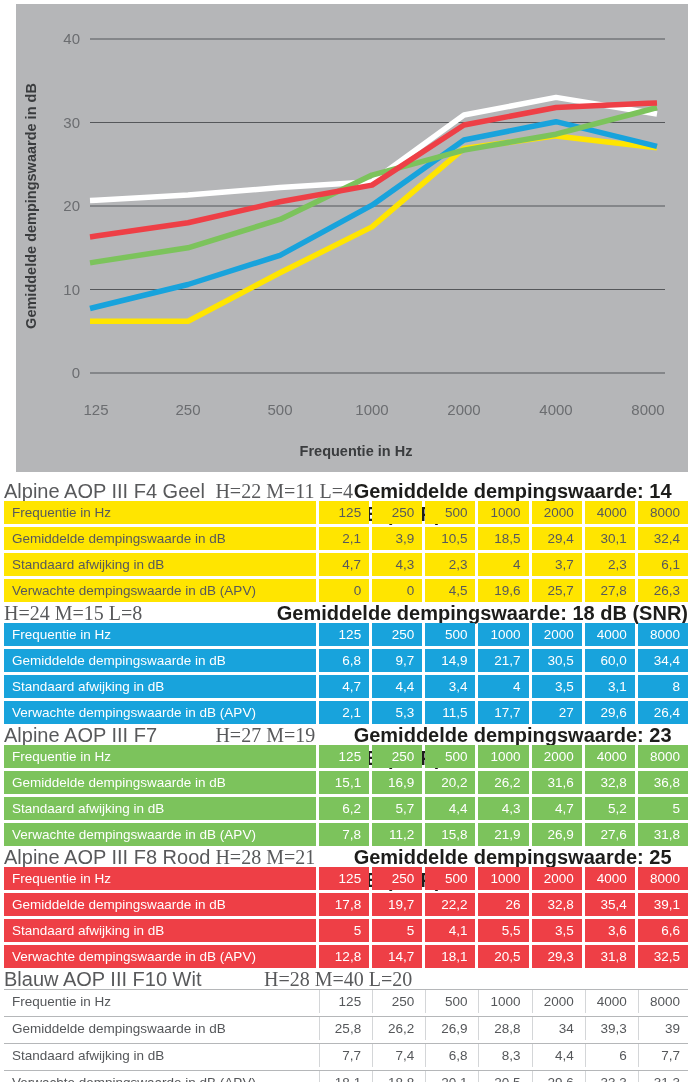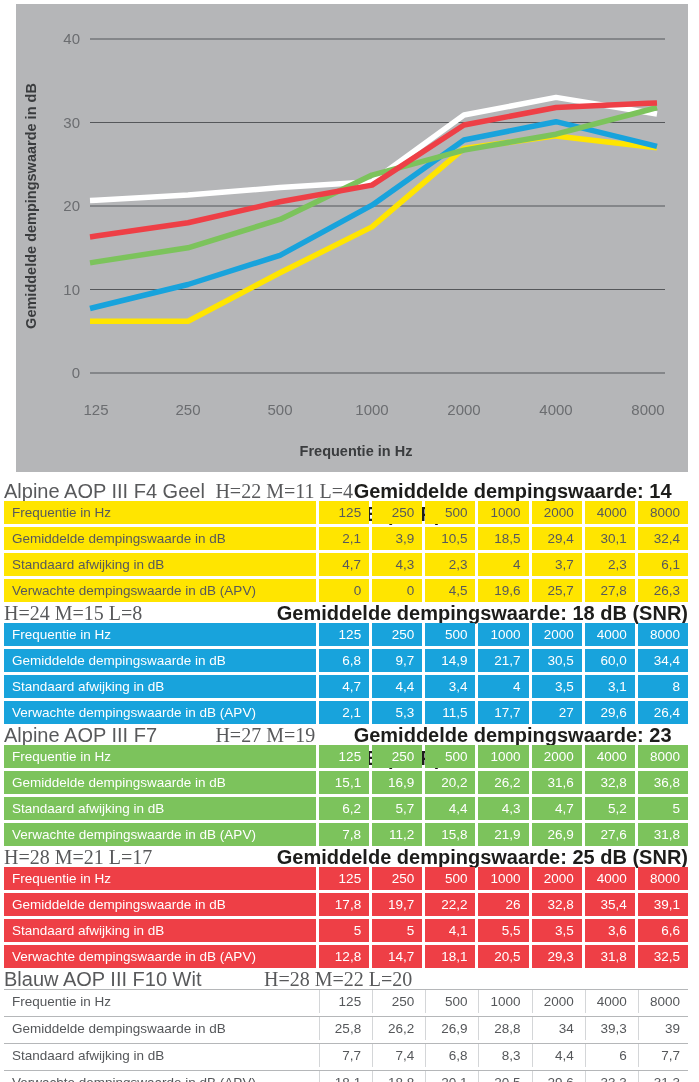--- a/index.html
+++ b/index.html
@@ -219,20 +219,21 @@
             <div class="cell num">15,8</div>
             <div class="cell num">21,9</div>
             <div class="cell num">26,9</div>
             <div class="cell num">27,6</div>
             <div class="cell num">31,8</div>
           </div>
         </div>
       </section>
       <section class="tblock">
         <div class="thead">
+          <span class="tname">Alpine AOP III F8 Rood</span>
           <span class="thml">H=28 M=21 L=17</span>
           <span class="tsnr">Gemiddelde dempingswaarde: 25 dB (SNR)</span>
         </div>
         <div class="trows v-red">
           <div class="trow">
             <div class="cell label">Frequentie in Hz</div>
             <div class="cell num">125</div>
             <div class="cell num">250</div>
             <div class="cell num">500</div>
             <div class="cell num">1000</div>
@@ -268,21 +269,21 @@
             <div class="cell num">20,5</div>
             <div class="cell num">29,3</div>
             <div class="cell num">31,8</div>
             <div class="cell num">32,5</div>
           </div>
         </div>
       </section>
       <section class="tblock">
         <div class="thead">
           <span class="tname">Blauw AOP III F10 Wit</span>
-          <span class="thml">H=28 M=22 L=20</span>
+          <span class="thml">H=28 M=40 L=20</span>
         </div>
         <div class="trows v-white">
           <div class="trow">
             <div class="cell label">Frequentie in Hz</div>
             <div class="cell num">125</div>
             <div class="cell num">250</div>
             <div class="cell num">500</div>
             <div class="cell num">1000</div>
             <div class="cell num">2000</div>
             <div class="cell num">4000</div>

